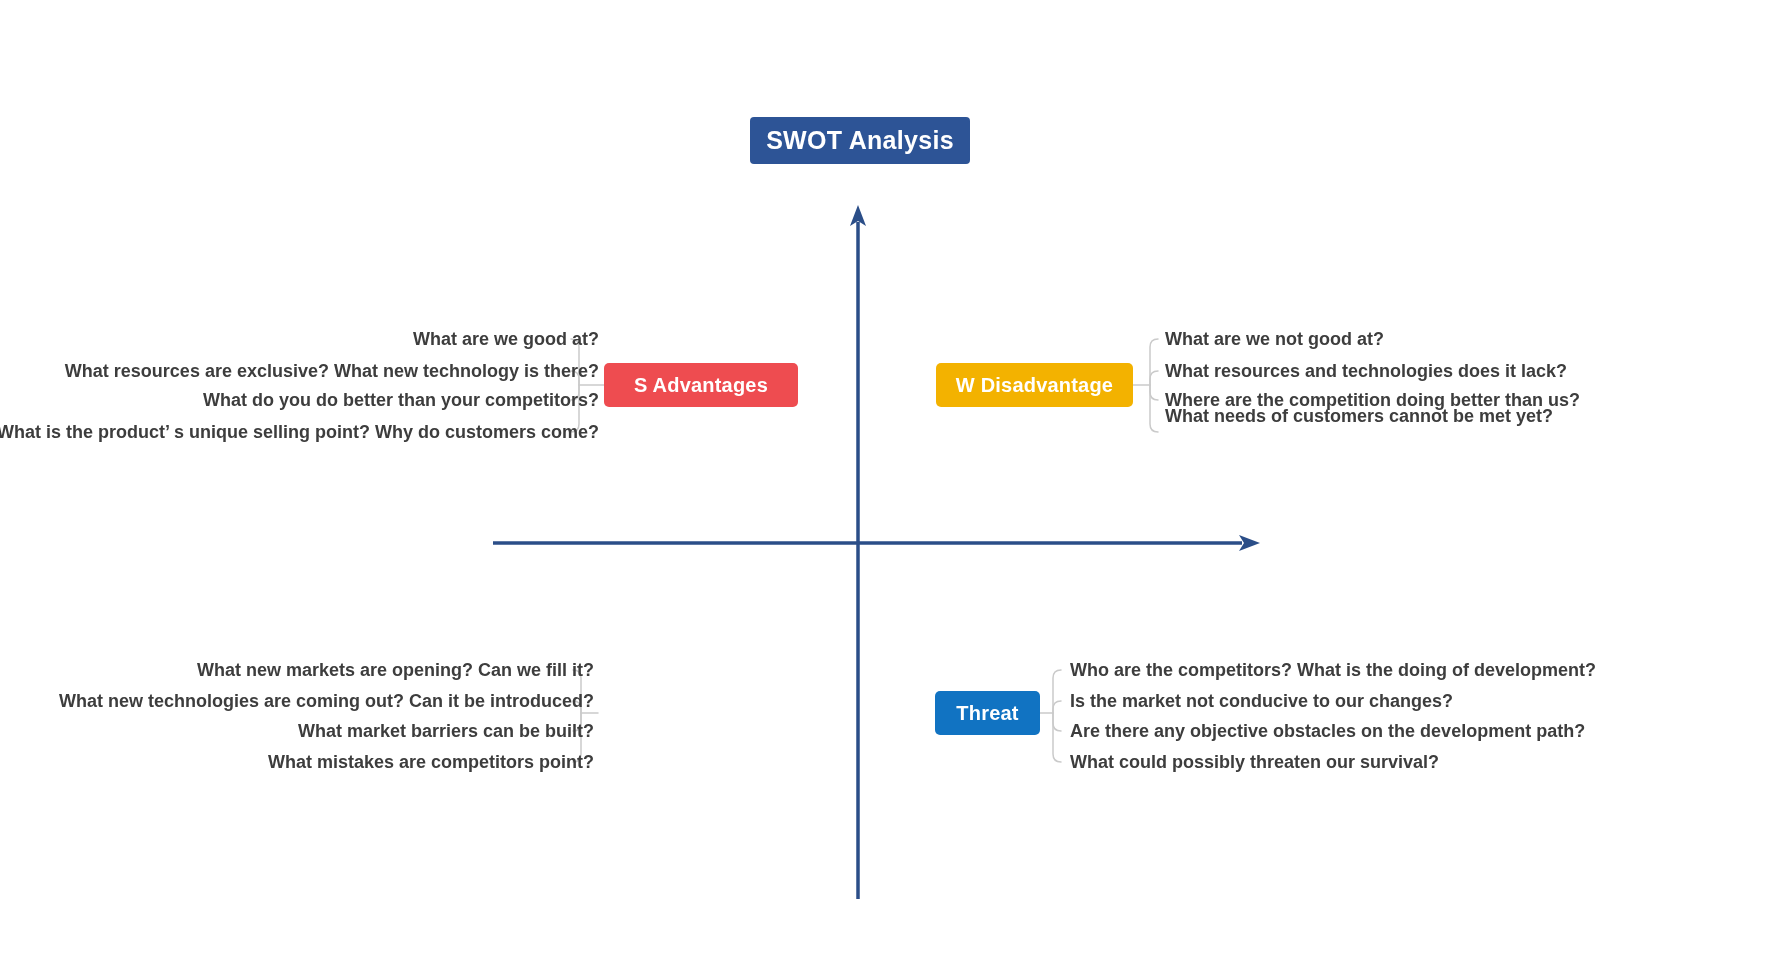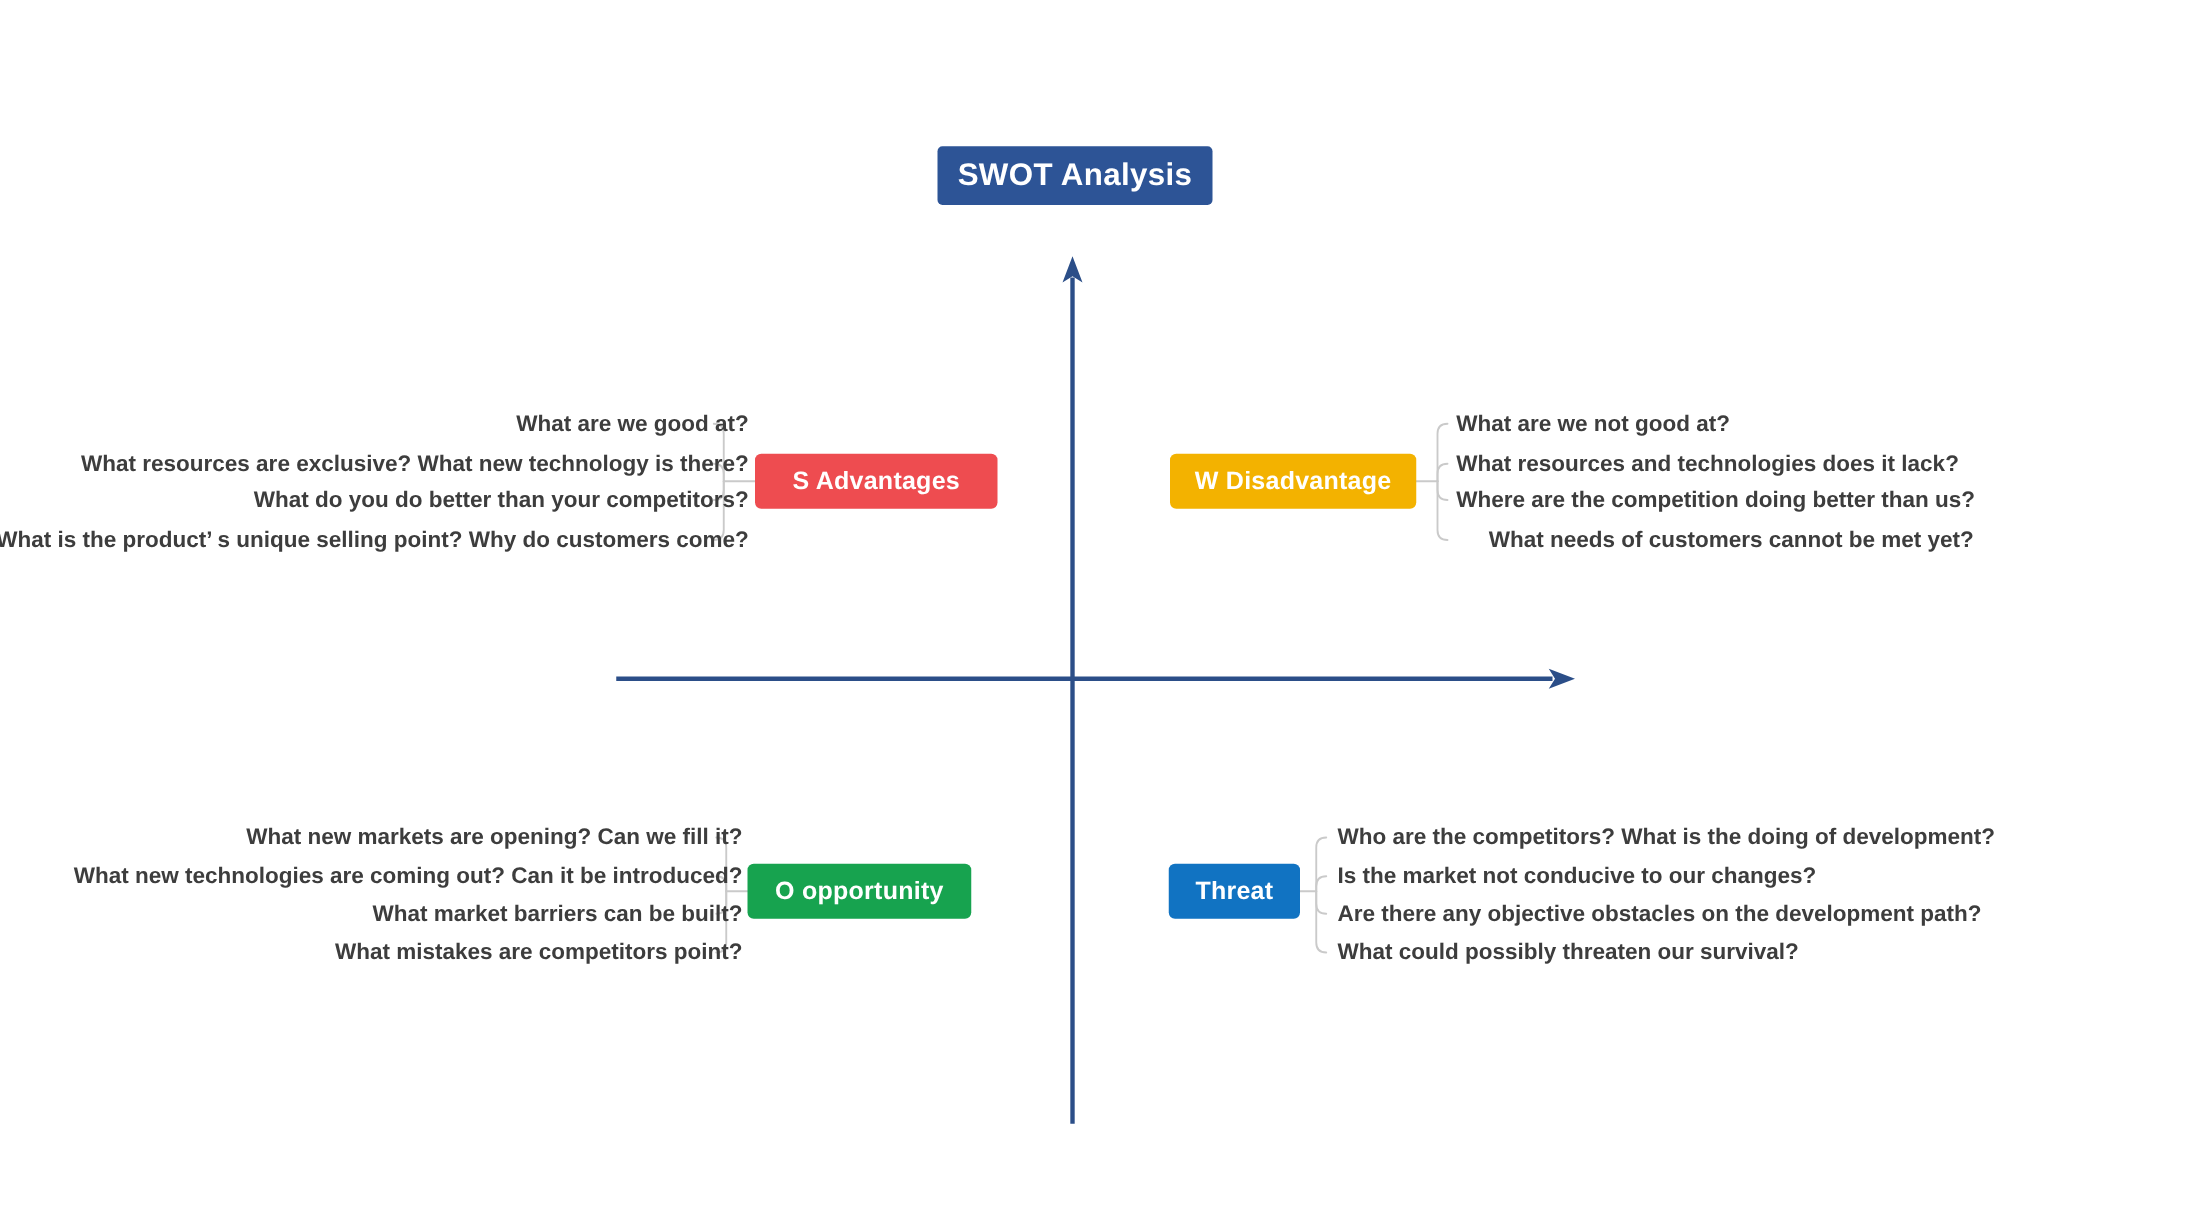--- a/index.html
+++ b/index.html
@@ -99,32 +99,31 @@
       <path d="M 1053 713 V 709 Q 1053 701 1061 701"></path>
       <path d="M 1053 713 V 723 Q 1053 731 1061 731"></path>
       <path d="M 1053 713 V 754 Q 1053 762 1061 762"></path>
     </g>
   </svg>
 
   <div class="title-box" style="background: rgb(45, 84, 150);">SWOT Analysis</div>
 
   <div class="qbox" id="box-strengths" style="background: rgb(238, 76, 80);">S Advantages</div>
   <div class="qbox" id="box-weaknesses" style="background: rgb(243, 178, 0);">W Disadvantage</div>
-  <div class="qbox" id="box-opportunities" style="background: rgb(23, 163, 79);">O opportunity</div>
   <div class="qbox" id="box-threats" style="background: rgb(17, 115, 194);">Threat</div>
 
   <div class="item align-right" style="top:339px; right:1193px;">What are we good at?</div>
   <div class="item align-right" style="top:371px; right:1193px;">What resources are exclusive? What new technology is there?</div>
   <div class="item align-right" style="top:400px; right:1193px;">What do you do better than your competitors?</div>
   <div class="item align-right" style="top:432px; right:1193px;">What is the product’ s unique selling point? Why do customers come?</div>
 
   <div class="item" style="top:339px; left:1165px;">What are we not good at?</div>
   <div class="item" style="top:371px; left:1165px;">What resources and technologies does it lack?</div>
   <div class="item" style="top:400px; left:1165px;">Where are the competition doing better than us?</div>
-  <div class="item" style="top:432px; left:1165px;margin-left:26px;">What needs of customers cannot be met yet?</div>
+  <div class="item" style="top:416px; left:1165px;">What needs of customers cannot be met yet?</div>
 
   <div class="item align-right" style="top:670px; right:1198px;">What new markets are opening? Can we fill it?</div>
   <div class="item align-right" style="top:701px; right:1198px;">What new technologies are coming out? Can it be introduced?</div>
   <div class="item align-right" style="top:731px; right:1198px;">What market barriers can be built?</div>
   <div class="item align-right" style="top:762px; right:1198px;">What mistakes are competitors point?</div>
 
   <div class="item" style="top:670px; left:1070px;">Who are the competitors? What is the doing of development?</div>
   <div class="item" style="top:701px; left:1070px;">Is the market not conducive to our changes?</div>
   <div class="item" style="top:731px; left:1070px;">Are there any objective obstacles on the development path?</div>
   <div class="item" style="top:762px; left:1070px;">What could possibly threaten our survival?</div>

